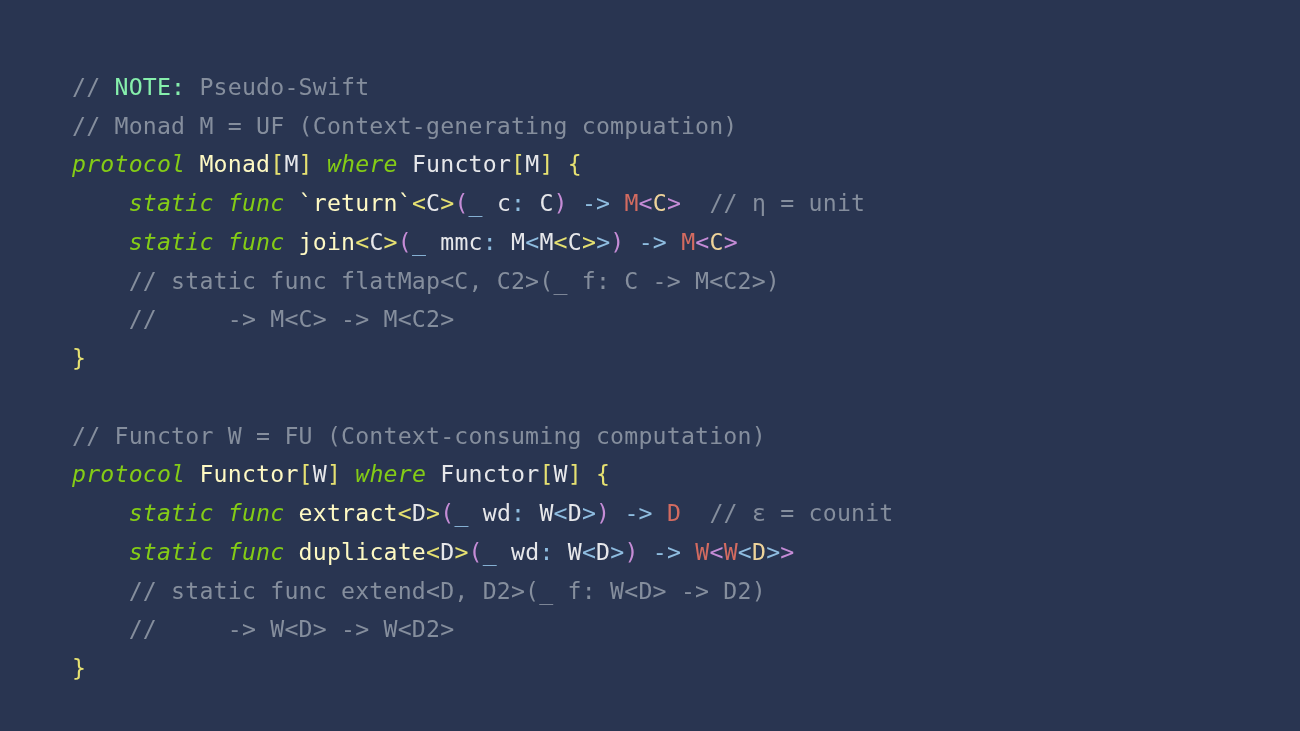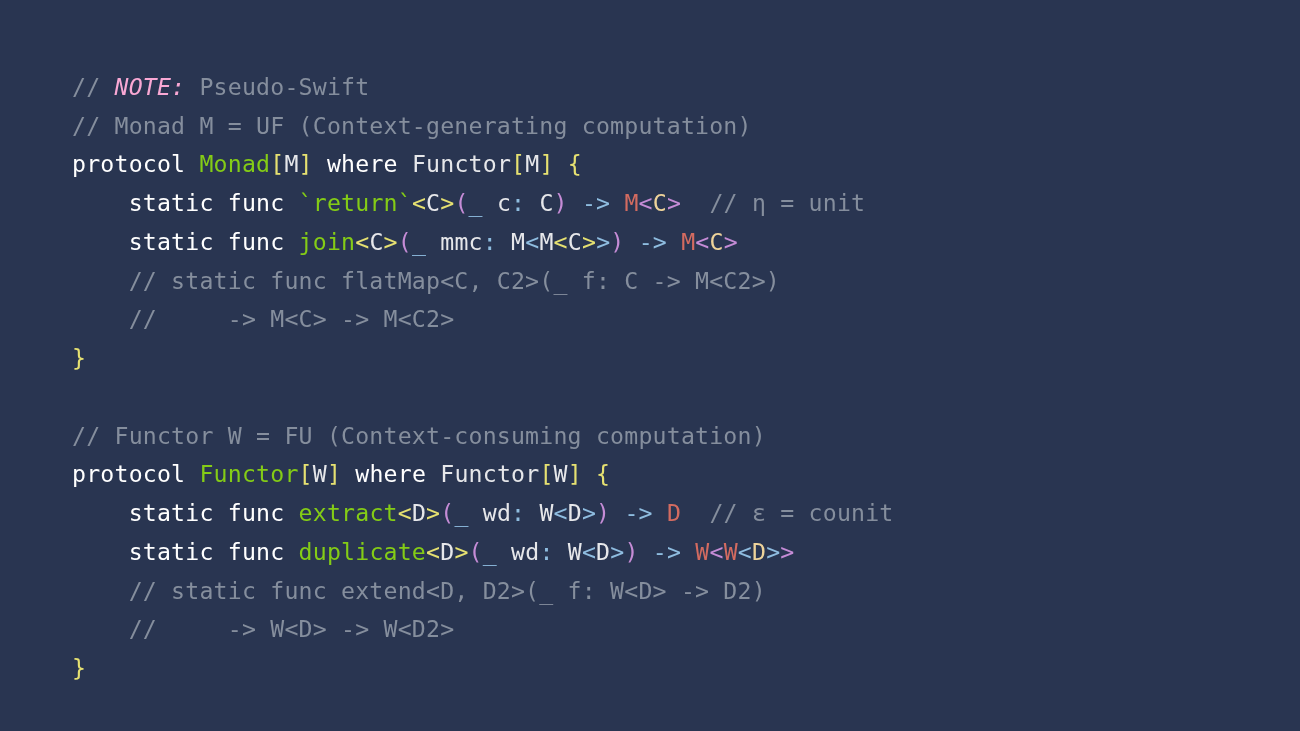--- a/index.html
+++ b/index.html
@@ -13,40 +13,40 @@
   pre.code {
     margin: 0;
     padding: 68px 0 0 72px;
     font-family: "Menlo", "Consolas", "DejaVu Sans Mono", "Liberation Mono", monospace;
     font-size: 23.2px;
     line-height: 1.67;
     white-space: pre;
     letter-spacing: 0.2px;
   }
   .c-comment  { color: #858e9d; }   
-  .c-note     { color: #f9a8d4; font-style: italic; }   
-  .c-kw       { color: #ffffff; }   
-  .c-name     { color: #84cc16; }   
+  .c-note     { color: #86efac; }   
+  .c-kw       { color: #84cc16; font-style: italic; }   
+  .c-name     { color: #fef9c3; }   
   .c-bracket1 { color: #e6e171; }   
   .c-bracket2 { color: #c58cd6; }   
   .c-plain    { color: #e6e7ea; }   
   .c-angle    { color: #e6e171; }   
   .c-angle3   { color: #8fbde0; }   
   .c-paren1   { color: #c58cd6; }   
   .c-type     { color: #d36b60; }   
   .c-type2    { color: #eed39a; }   
   .c-arrow    { color: #8fbde0; }   
   .c-punct    { color: #8fbde0; }   
   .c-param    { color: #e6e7ea; }   
 </style>
 </head>
 <body>
 
 <pre class="code"><span><span class="c-comment">// </span><span class="c-note">NOTE:</span><span class="c-comment"> Pseudo-Swift</span></span>
-<span><span class="c-comment">// Monad M = UF (Context-generating computation)</span></span>
+<span><span class="c-comment">// Monad M = UF (Context-generating compuation)</span></span>
 <span><span class="c-kw">protocol</span> <span class="c-name">Monad</span><span class="c-bracket1">[</span><span class="c-plain">M</span><span class="c-bracket1">]</span> <span class="c-kw">where</span> <span class="c-plain">Functor</span><span class="c-bracket1">[</span><span class="c-plain">M</span><span class="c-bracket1">]</span> <span class="c-bracket1">{</span></span>
 <span>    <span class="c-kw">static</span> <span class="c-kw">func</span> <span class="c-name">`return`</span><span class="c-angle">&lt;</span><span class="c-plain">C</span><span class="c-angle">&gt;</span><span class="c-paren1">(</span><span class="c-punct">_</span> <span class="c-param">c</span><span class="c-punct">:</span> <span class="c-plain">C</span><span class="c-paren1">)</span> <span class="c-arrow">-&gt;</span> <span class="c-type">M</span><span class="c-bracket2">&lt;</span><span class="c-type2">C</span><span class="c-bracket2">&gt;</span>  <span class="c-comment">// η = unit</span></span>
 <span>    <span class="c-kw">static</span> <span class="c-kw">func</span> <span class="c-name">join</span><span class="c-angle">&lt;</span><span class="c-plain">C</span><span class="c-angle">&gt;</span><span class="c-paren1">(</span><span class="c-punct">_</span> <span class="c-param">mmc</span><span class="c-punct">:</span> <span class="c-plain">M</span><span class="c-angle3">&lt;</span><span class="c-plain">M</span><span class="c-angle">&lt;</span><span class="c-plain">C</span><span class="c-angle">&gt;</span><span class="c-angle3">&gt;</span><span class="c-paren1">)</span> <span class="c-arrow">-&gt;</span> <span class="c-type">M</span><span class="c-bracket2">&lt;</span><span class="c-type2">C</span><span class="c-bracket2">&gt;</span></span>
 <span>    <span class="c-comment">// static func flatMap&lt;C, C2&gt;(_ f: C -&gt; M&lt;C2&gt;)</span></span>
 <span>    <span class="c-comment">//     -&gt; M&lt;C&gt; -&gt; M&lt;C2&gt;</span></span>
 <span><span class="c-bracket1">}</span></span>
 <span> </span>
 <span><span class="c-comment">// Functor W = FU (Context-consuming computation)</span></span>
 <span><span class="c-kw">protocol</span> <span class="c-name">Functor</span><span class="c-bracket1">[</span><span class="c-plain">W</span><span class="c-bracket1">]</span> <span class="c-kw">where</span> <span class="c-plain">Functor</span><span class="c-bracket1">[</span><span class="c-plain">W</span><span class="c-bracket1">]</span> <span class="c-bracket1">{</span></span>
 <span>    <span class="c-kw">static</span> <span class="c-kw">func</span> <span class="c-name">extract</span><span class="c-angle">&lt;</span><span class="c-plain">D</span><span class="c-angle">&gt;</span><span class="c-paren1">(</span><span class="c-punct">_</span> <span class="c-param">wd</span><span class="c-punct">:</span> <span class="c-plain">W</span><span class="c-angle3">&lt;</span><span class="c-plain">D</span><span class="c-angle3">&gt;</span><span class="c-paren1">)</span> <span class="c-arrow">-&gt;</span> <span class="c-type">D</span>  <span class="c-comment">// ε = counit</span></span>

